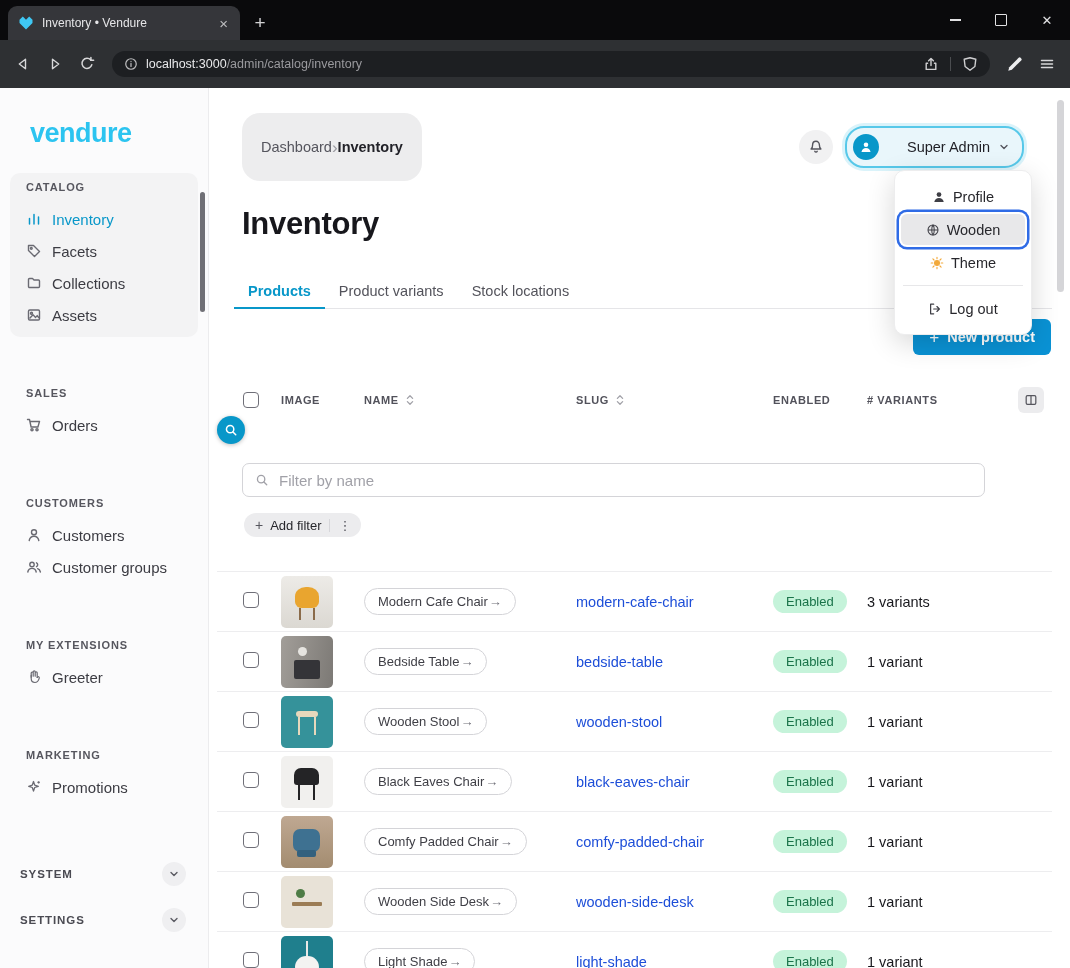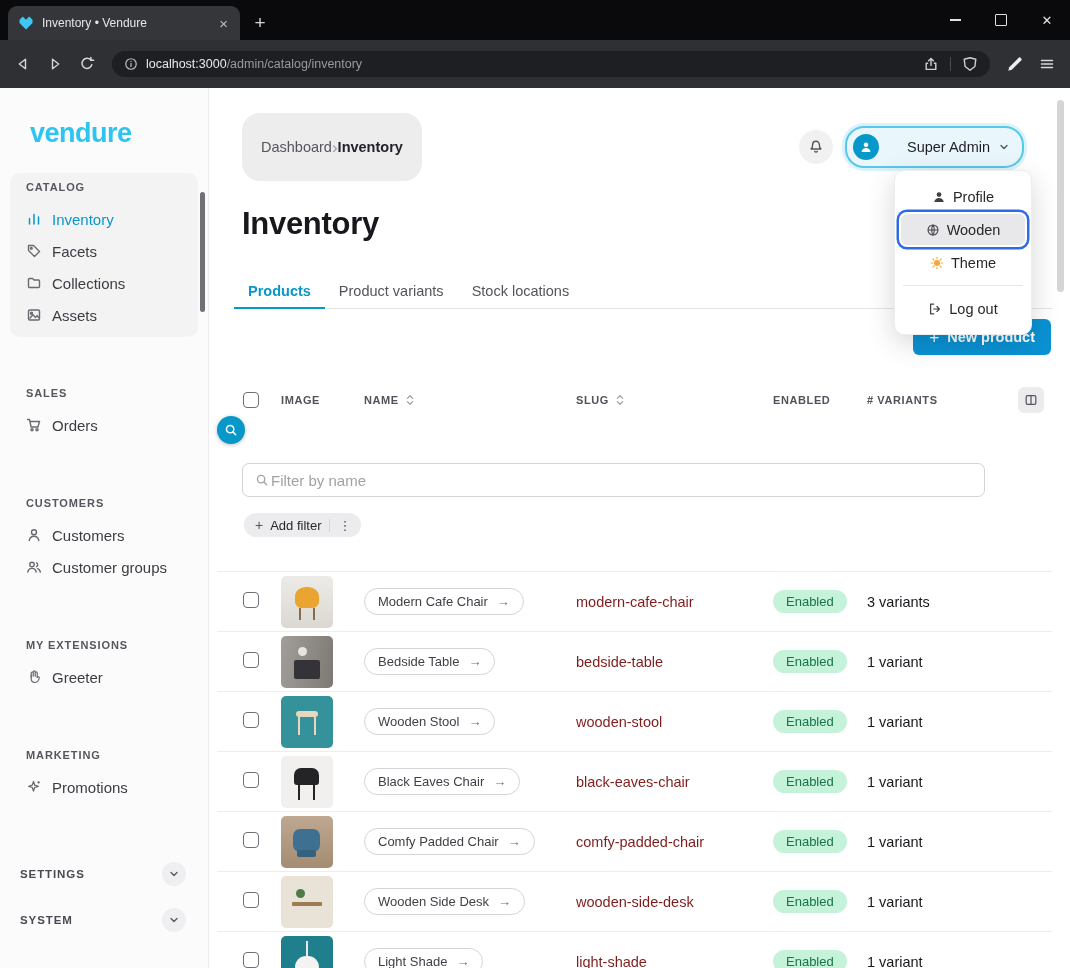--- a/index.html
+++ b/index.html
@@ -108,21 +108,21 @@
     border-radius:6px;display:flex;align-items:center;justify-content:center;color:#55555d;cursor:pointer;}
 
   input[type=checkbox]{width:16px;height:16px;appearance:none;-webkit-appearance:none;border:1.5px solid #6f6f78;
     border-radius:4px;background:#fff;margin:0;cursor:pointer;}
 
   .search-fab{position:absolute;left:8px;top:328px;width:28px;height:28px;border-radius:50%;border:none;
     background:var(--accent,#0897c9);color:#fff;display:flex;align-items:center;justify-content:center;
     cursor:pointer;box-shadow:0 1px 4px rgba(0,0,0,0.25);z-index:4;}
 
   .filter-wrap{position:absolute;left:33px;top:375px;width:743px;height:34px;box-sizing:border-box;
-    border:1px solid #d4d4d8;border-radius:7px;display:flex;align-items:center;padding:0 12px;background:#fff;}
+    border:1px solid #d4d4d8;border-radius:7px;display:flex;align-items:center;padding:0 12px;gap:8px;background:#fff;}
   .filter-wrap .ficon{color:#a1a1a8;display:flex;}
   .filter-input{border:none;outline:none;flex:1;font-size:15px;color:#333;font-family:inherit;background:transparent;}
   .filter-input::placeholder{color:#a1a1a8;}
 
   .add-filter{position:absolute;left:35px;top:425px;height:24px;background:#ececee;border:none;border-radius:12px;
     display:flex;align-items:center;gap:7px;padding:0 7px 0 11px;font-size:13px;color:#27272c;cursor:pointer;font-family:inherit;}
   .af-plus{color:#55555d;font-size:14px;line-height:1;}
   .af-div{width:1px;height:13px;background:#d6d6da;}
   .af-dots{color:#55555d;font-size:13px;line-height:1;padding:0 2px;cursor:pointer;}
 
@@ -145,24 +145,24 @@
   .t4{background:linear-gradient(#bda globalization,#a89176);background:linear-gradient(#bfa892,#a38c70);}
   .t4::before{width:27px;height:23px;background:#3e7191;border-radius:7px;left:12px;top:13px;}
   .t4::after{width:19px;height:7px;background:#34617e;border-radius:2px;left:16px;top:34px;}
   .t5{background:#e8e2d7;}
   .t5::before{width:30px;height:4px;background:#9b7c55;border-radius:1px;left:11px;top:26px;}
   .t5::after{width:9px;height:9px;border-radius:50%;background:#4e7c46;left:15px;top:13px;}
   .t6{background:#1f7f8d;}
   .t6::before{width:24px;height:13px;background:#f3f3f1;border-radius:12px 12px 2px 2px;left:14px;top:20px;}
   .t6::after{width:2px;height:15px;background:#e9e9e7;left:25px;top:5px;}
 
-  .pill{display:inline-flex;align-items:center;gap:9px;border:1px solid #d4d4d8;border-radius:15px;
+  .pill{display:inline-flex;align-items:center;gap:1px;border:1px solid #d4d4d8;border-radius:15px;
     padding:5px 13px;font-size:13px;color:#3f3f46;background:#fff;cursor:pointer;white-space:nowrap;}
   .pill-arrow{color:#6f6f78;font-size:13px;line-height:1;}
-  .cell-slug{font-size:14.5px;color:#7f1d1d;}
+  .cell-slug{font-size:14.5px;color:#1d4ed8;}
   .badge{display:inline-block;background:var(--enabled-bg,#c5f3da);color:var(--enabled-text,#1a734a);
     font-size:13px;font-weight:500;padding:4px 13px;border-radius:13px;}
   .cell-variants{font-size:14.5px;color:#18181d;}
 </style>
 </head>
 <body>
 
 <div class="stage">
 
   <div class="titlebar">
@@ -340,29 +340,29 @@
             <svg class="i16" viewBox="0 0 16 16" fill="none" stroke="currentColor" stroke-width="1.3" stroke-linejoin="round">
                 <path d="M7.5 2.5l1.2 3.6 3.6 1.2-3.6 1.2-1.2 3.6-1.2-3.6-3.6-1.2 3.6-1.2z"></path>
                 <path d="M12.6 2.2v2.4M13.8 3.4h-2.4"></path>
               </svg>
           </span>
           <span>Promotions</span>
         </div>
       </div>
 
       <div class="nav-collapsed">
-        <span class="collapsed-label">SETTINGS</span>
+        <span class="collapsed-label">SYSTEM</span>
         <span class="chev-btn">
           <svg class="i12" viewBox="0 0 16 16" fill="none" stroke="currentColor" stroke-width="1.8" stroke-linecap="round" stroke-linejoin="round">
               <path d="M4 6l4 4 4-4"></path>
             </svg>
         </span>
       </div>
       <div class="nav-collapsed">
-        <span class="collapsed-label">SYSTEM</span>
+        <span class="collapsed-label">SETTINGS</span>
         <span class="chev-btn">
           <svg class="i12" viewBox="0 0 16 16" fill="none" stroke="currentColor" stroke-width="1.8" stroke-linecap="round" stroke-linejoin="round">
               <path d="M4 6l4 4 4-4"></path>
             </svg>
         </span>
       </div>
 
       <div class="side-scroll"></div>
     </aside>
 

